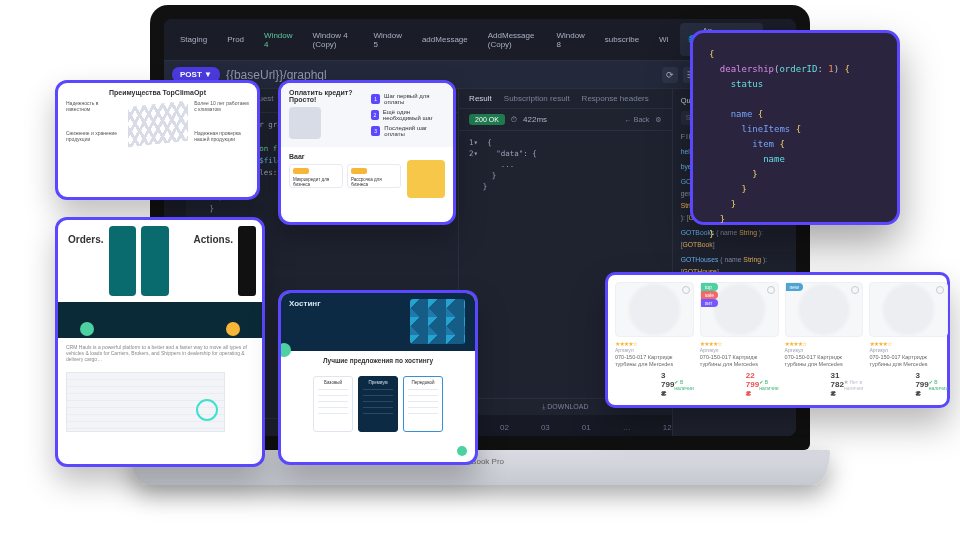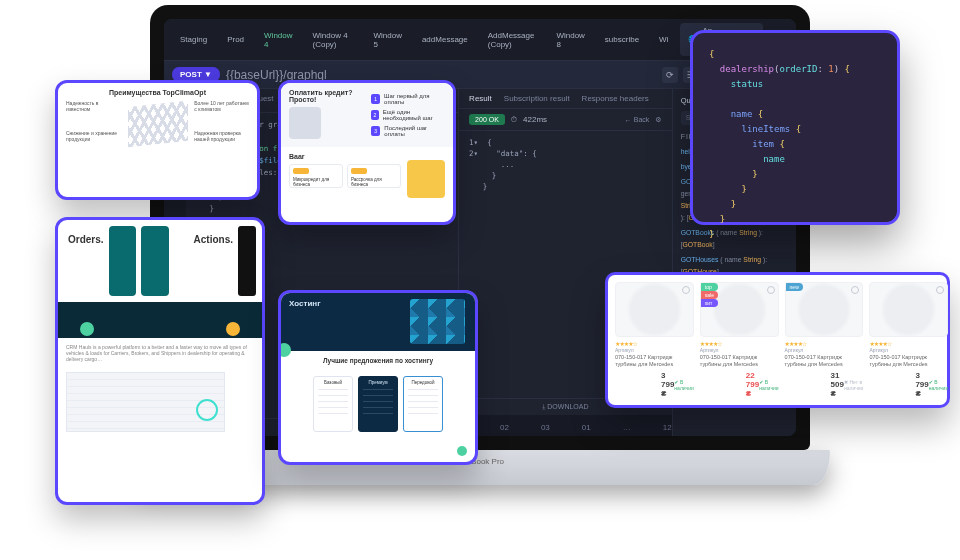--- a/index.html
+++ b/index.html
@@ -281,21 +281,21 @@
   .thumb .section { padding: 6px 8px; }
   .thumb .light { background: #f5f7fb; }
   .thumb .cards { display: flex; gap: 4px; margin-top: 4px; }
   .tcard { flex: 1; background: #fff; border: 1px solid #e7eaf1; border-radius: 3px; height: 24px; }
   .badgeY { width: 16px; height: 6px; background: #f7b638; border-radius: 2px; margin-bottom: 2px; }
   .dotB{ width: 14px; height: 14px; border-radius: 50%; background: #4dd1a1; position: absolute; }
 
   
   .t1 { left: 55px; top: 80px;  width: 205px; height: 120px; }
   .t2 { left: 278px; top: 80px; width: 178px; height: 145px; }
-  .t3 { left: 55px; top: 217px; width: 210px; height: 288px; }
+  .t3 { left: 55px; top: 217px; width: 210px; height: 250px; }
   .t4 { left: 278px; top: 290px; width: 200px; height: 175px; }
 
   .hdr { font-weight: 700; text-align: center; font-size: 7px; margin-bottom: 4px; }
   .iso {
     width: 60px; height: 40px;
     background:
       repeating-linear-gradient(60deg, #d8dce6 0 3px, transparent 3px 8px),
       repeating-linear-gradient(-60deg, #d8dce6 0 3px, transparent 3px 8px);
     margin: 4px auto;
     transform: skewY(-6deg);
@@ -505,21 +505,21 @@
     <div class="pimg">
       <div class="badges">
           <span class="badge b-new">new</span>
         </div>
       <span class="heart"></span>
     </div>
     <div class="stars">★★★★☆</div>
     <div class="artno">Артикул</div>
     <div class="pname">070-150-017 Картридж турбины для Mercedes</div>
     <div class="prow">
-      <span class="price">31 509 ₴</span>
+      <span class="price">31 782 ₴</span>
       <span class="stock out">✖ Нет в наличии</span>
     </div>
   </div>
 
   <div class="pcard">
     <div class="pimg">
       <span class="heart"></span>
     </div>
     <div class="stars">★★★★☆</div>
     <div class="artno">Артикул</div>

